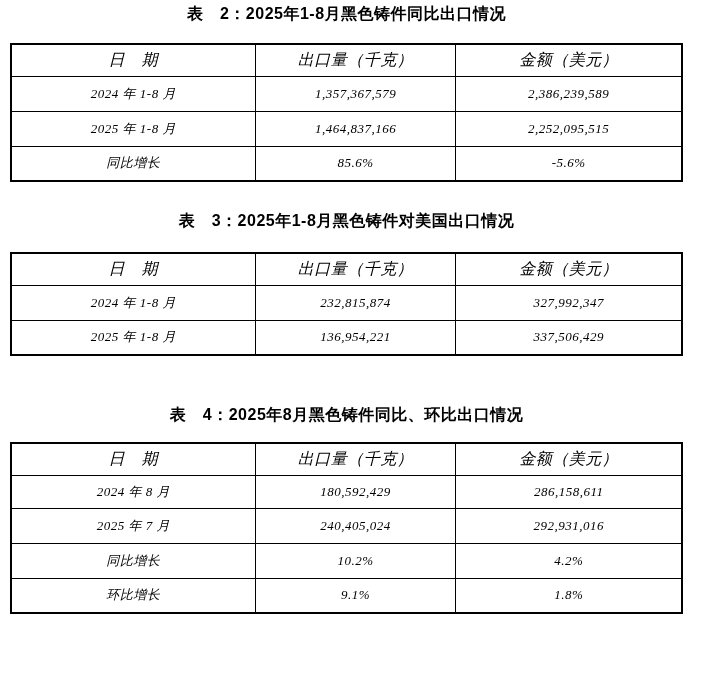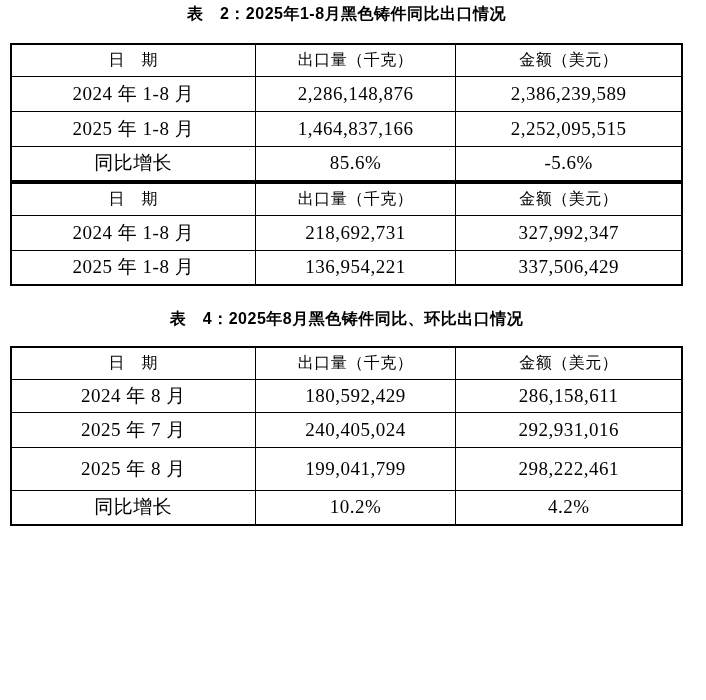--- a/index.html
+++ b/index.html
@@ -18,44 +18,45 @@
   .table-title {
     text-align: center;
     font-weight: bold;
     font-size: 16px;
     line-height: 18px;
     font-family: "Liberation Sans", "DejaVu Sans", sans-serif;
     letter-spacing: 0.5px;
   }
   .title-2 { margin: 0 0 20px 0; }
   .title-3 { margin: 30px 0 22px 0; }
-  .title-4 { margin: 24px 0 18px 0; }
+  .title-4 { margin: 50px 0 18px 0; }
   table.data-table {
     width: 100%;
     border-collapse: collapse;
     table-layout: fixed;
     border: 2px solid #000000;
+    font-style: italic;
   }
   col.c1 { width: 36.4%; }
   col.c2 { width: 29.9%; }
   col.c3 { width: 33.7%; }
   .data-table th,
   .data-table td {
     border: 1px solid #000000;
     text-align: center;
     vertical-align: middle;
     font-weight: normal;
     letter-spacing: 0.5px;
   }
   .data-table th {
     font-size: 16px;
     height: 32px;
   }
   .data-table td {
-    font-size: 19px;
+    font-size: 13px;
     height: 35px;
   }
   tr.row-short td { height: 33px; }
   tr.row-tall  td { height: 43px; }
 </style>
 </head>
 <body>
 
 <div class="doc">
 
@@ -69,53 +70,54 @@
     <thead>
       <tr>
         <th>日　期</th>
         <th>出口量（千克）</th>
         <th>金额（美元）</th>
       </tr>
     </thead>
     <tbody>
       <tr>
         <td>2024 年 1-8 月</td>
-        <td>2,286,148,876</td>
+        <td>1,357,367,579</td>
         <td>2,386,239,589</td>
       </tr>
       <tr>
         <td>2025 年 1-8 月</td>
         <td>1,464,837,166</td>
         <td>2,252,095,515</td>
       </tr>
       <tr>
         <td>同比增长</td>
         <td>85.6%</td>
         <td>-5.6%</td>
       </tr>
     </tbody>
   </table>
 
+  <div class="table-title title-3">表　3：2025年1-8月黑色铸件对美国出口情况</div>
   <table class="data-table">
     <colgroup>
         <col class="c1">
         <col class="c2">
         <col class="c3">
       </colgroup>
     <thead>
       <tr>
         <th>日　期</th>
         <th>出口量（千克）</th>
         <th>金额（美元）</th>
       </tr>
     </thead>
     <tbody>
       <tr>
         <td>2024 年 1-8 月</td>
-        <td>218,692,731</td>
+        <td>232,815,874</td>
         <td>327,992,347</td>
       </tr>
       <tr>
         <td>2025 年 1-8 月</td>
         <td>136,954,221</td>
         <td>337,506,429</td>
       </tr>
     </tbody>
   </table>
 
@@ -137,26 +139,26 @@
       <tr class="row-short">
         <td>2024 年 8 月</td>
         <td>180,592,429</td>
         <td>286,158,611</td>
       </tr>
       <tr>
         <td>2025 年 7 月</td>
         <td>240,405,024</td>
         <td>292,931,016</td>
       </tr>
-      <tr class="row-tall">
-        <td>2025 年 8 月</td>
-        <td>199,041,799</td>
-        <td>298,222,461</td>
-      </tr>
       <tr>
         <td>同比增长</td>
         <td>10.2%</td>
         <td>4.2%</td>
+      </tr>
+      <tr>
+        <td>环比增长</td>
+        <td>9.1%</td>
+        <td>1.8%</td>
       </tr>
     </tbody>
   </table>
 
 </div>
 
 </body></html>

